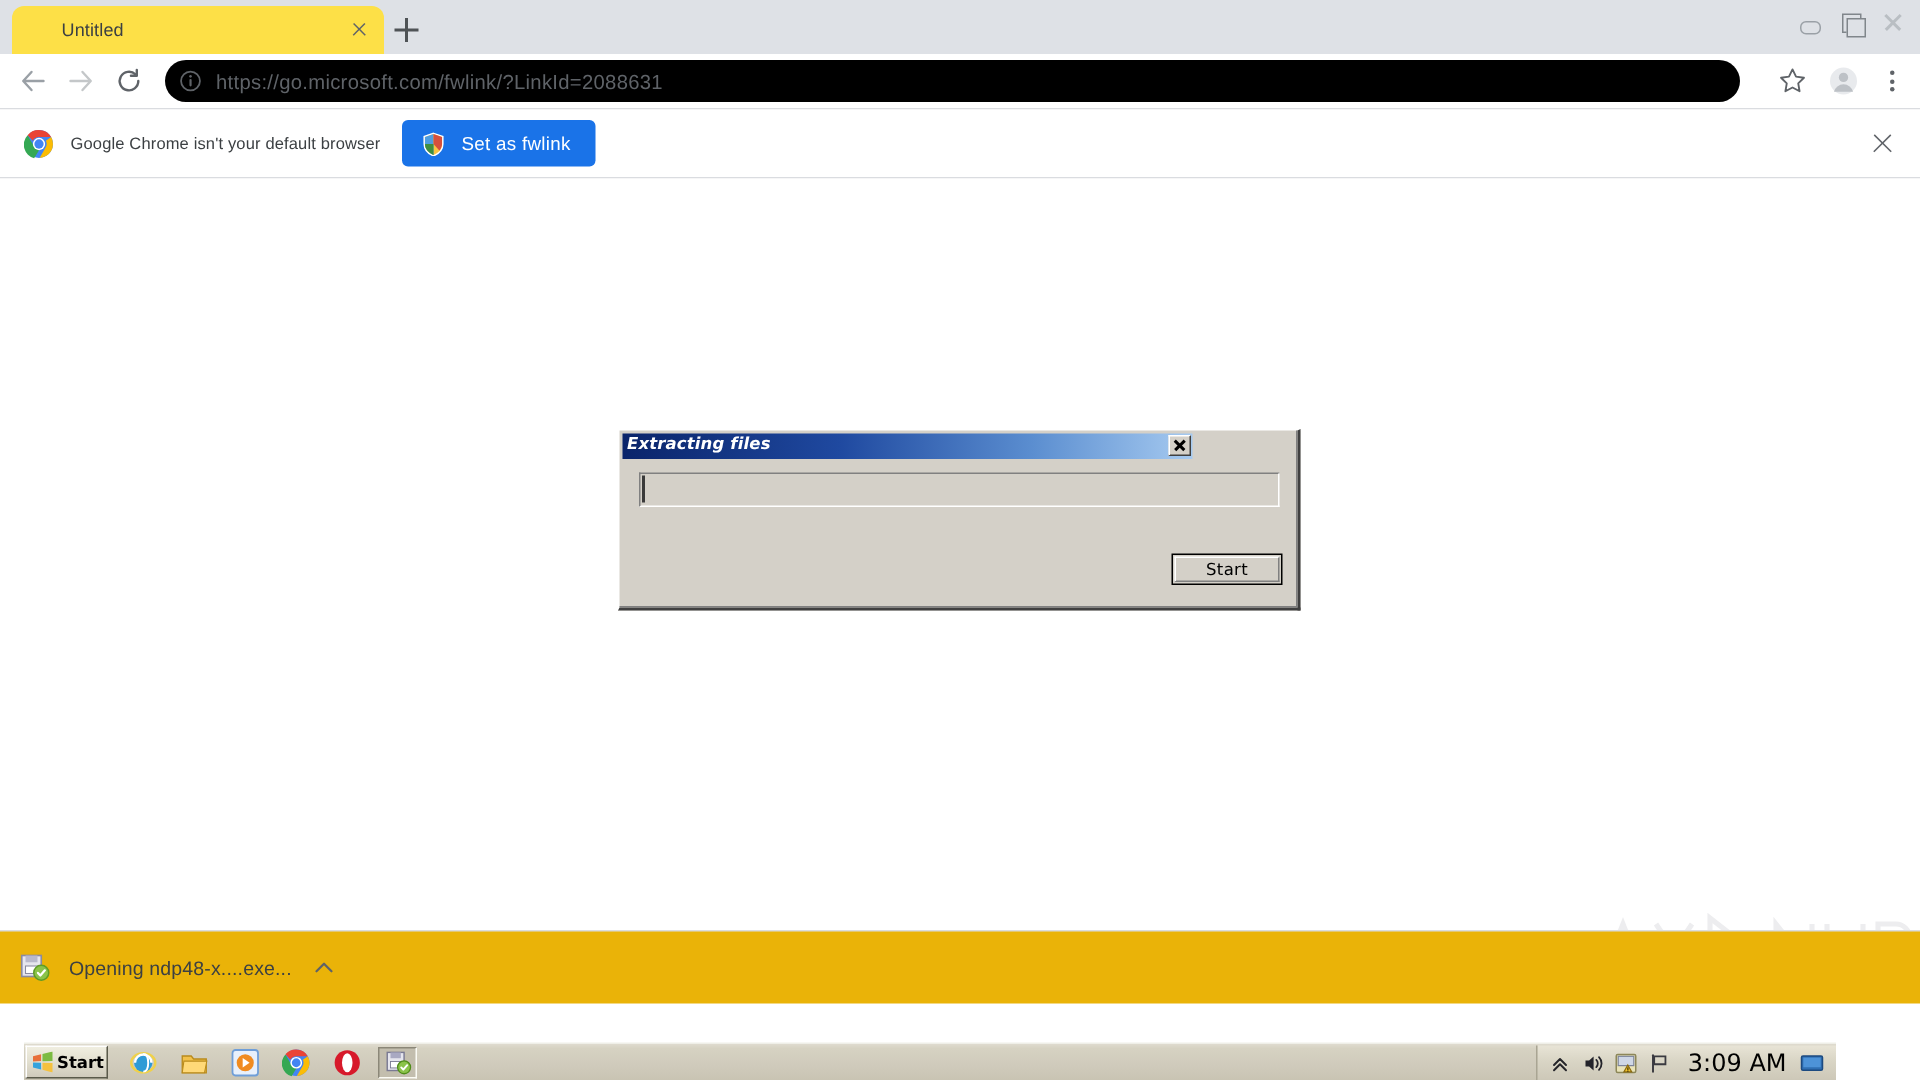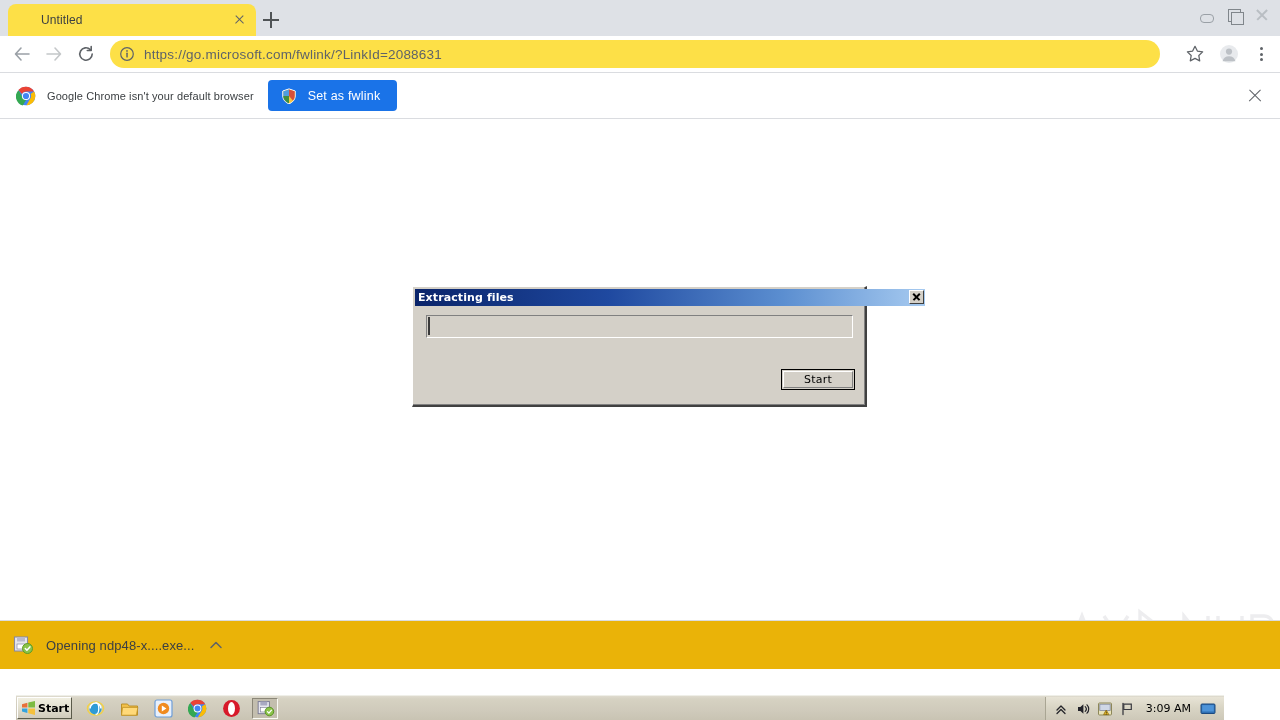--- a/index.html
+++ b/index.html
@@ -131,21 +131,21 @@
   }
   .navbtn svg { position: absolute; left: 5px; top: 5px; }
   .nb-back    { left: 7px; }
   .nb-forward { left: 39px; }
   .nb-reload  { left: 71px; }
 
   .omnibox {
     position: absolute;
     left: 110px; top: 4px;
     width: 1050px; height: 28px;
-    background: #fde047;
+    background: #000000;
     border-radius: 14px;
     display: flex;
     align-items: center;
   }
   .info-icon {
     margin-left: 9px;
     width: 16px; height: 16px;
     flex: 0 0 auto;
   }
   .url {
@@ -261,24 +261,25 @@
   .dlg-inner {
     position: absolute;
     left: 0; top: 0; right: 0; bottom: 0;
     border-right: 1px solid #808080;
     border-bottom: 1px solid #808080;
     box-sizing: border-box;
   }
   .titlebar {
     position: absolute;
     left: 2px; top: 2px;
-    width: 510px; height: 17px;
+    width: 380px; height: 17px;
     background: linear-gradient(to right, #0a246a 0%, #1f49a0 38%, #5b8ed0 72%, #a6caf0 100%);
     display: flex;
-    align-items: center;
+    align-items: flex-start;
+    font-style: italic;
   }
   .titlebar-text {
     margin-left: 3px;
     color: #ffffff;
     font-size: 11px;
     font-weight: bold;
     letter-spacing: .1px;
   }
   .tb-close-btn {
     position: absolute;
@@ -439,21 +440,21 @@
     right: 0; top: 1px;
     height: 23px;
     background: linear-gradient(to bottom, #e8e4d6 0%, #d9d5c5 45%, #cdc8b8 100%);
     border-left: 1.5px solid #a9a593;
     display: flex;
     align-items: center;
     padding: 0 5px 0 4px;
   }
   .tray-ico { width: 16px; height: 16px; margin: 0 3px; flex: 0 0 auto; }
   .tray-clock {
-    font-size: 11px;
+    font-size: 16px;
     color: #000000;
     margin: 0 6px 0 8px;
     font-family: "DejaVu Sans", sans-serif;
     white-space: nowrap;
   }
 </style>
 </head>
 <body>
 
 <div id="root">

